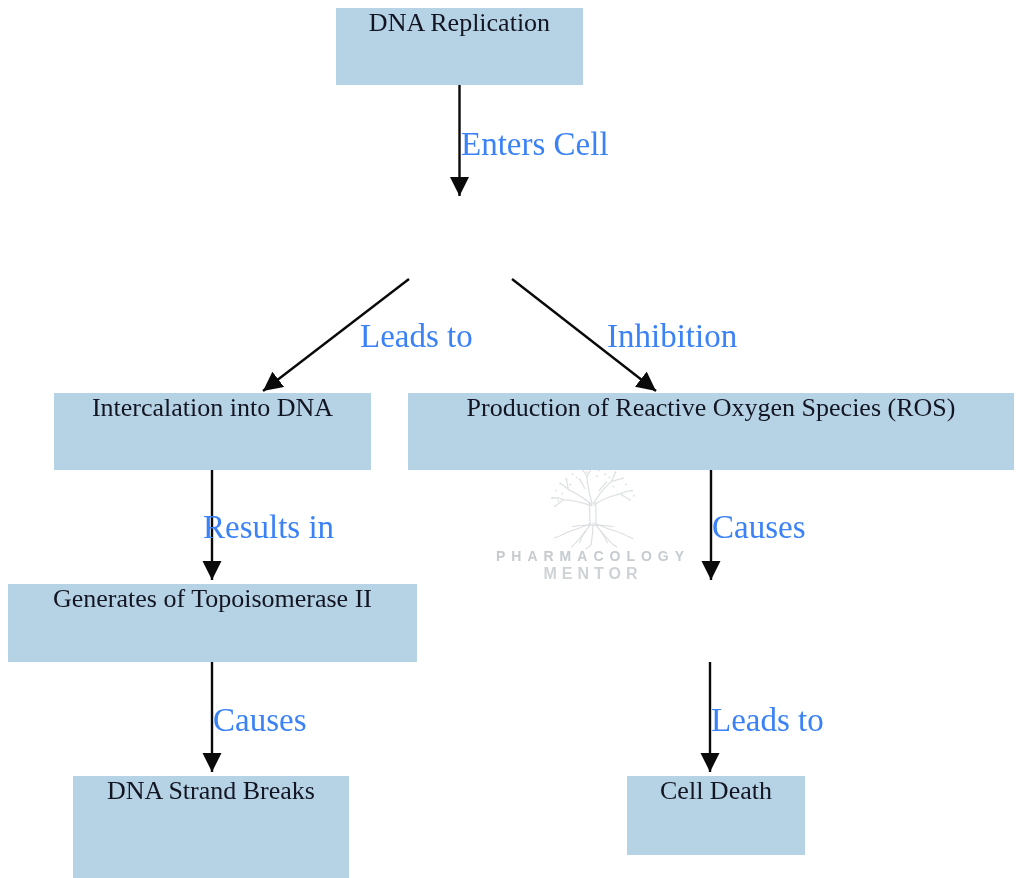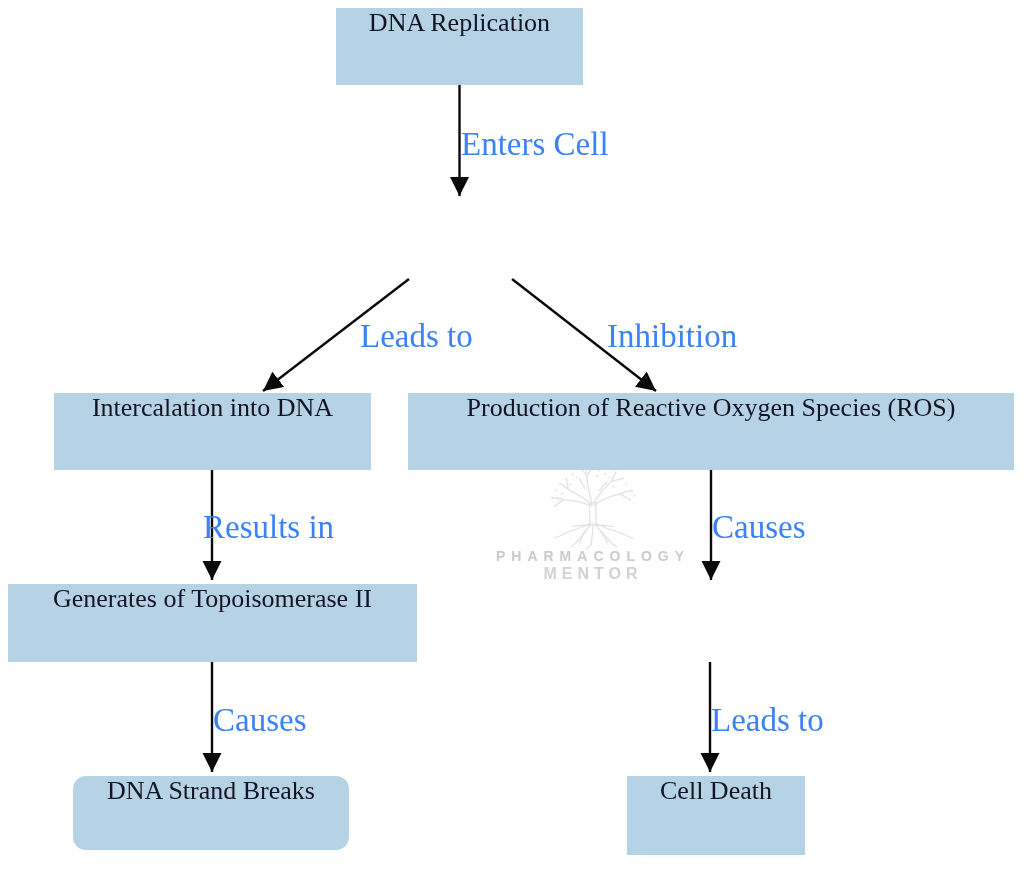--- a/index.html
+++ b/index.html
@@ -179,21 +179,21 @@
 
   <div class="node" style="left:408px; top:393px; width:606px; height:77px;">
     <span>Production of Reactive Oxygen Species (ROS)</span>
   </div>
 
   <div class="node" style="left:8px; top:584px; width:409px; height:78px;">
     <span>Generates of Topoisomerase II</span>
   </div>
 
 
-  <div class="node" style="left:73px; top:776px; width:276px; height:74px;border-radius:13px;">
+  <div class="node" style="left:73px; top:776px; width:276px; height:102px;">
     <span>DNA Strand Breaks</span>
   </div>
 
   <div class="node" style="left:627px; top:776px; width:178px; height:79px;">
     <span>Cell Death</span>
   </div>
 
   <div class="edge-label" style="left:461px; top:129px;">Enters Cell</div>
   <div class="edge-label" style="left:360px; top:321px;">Leads to</div>
   <div class="edge-label" style="left:607px; top:321px;">Inhibition</div>

